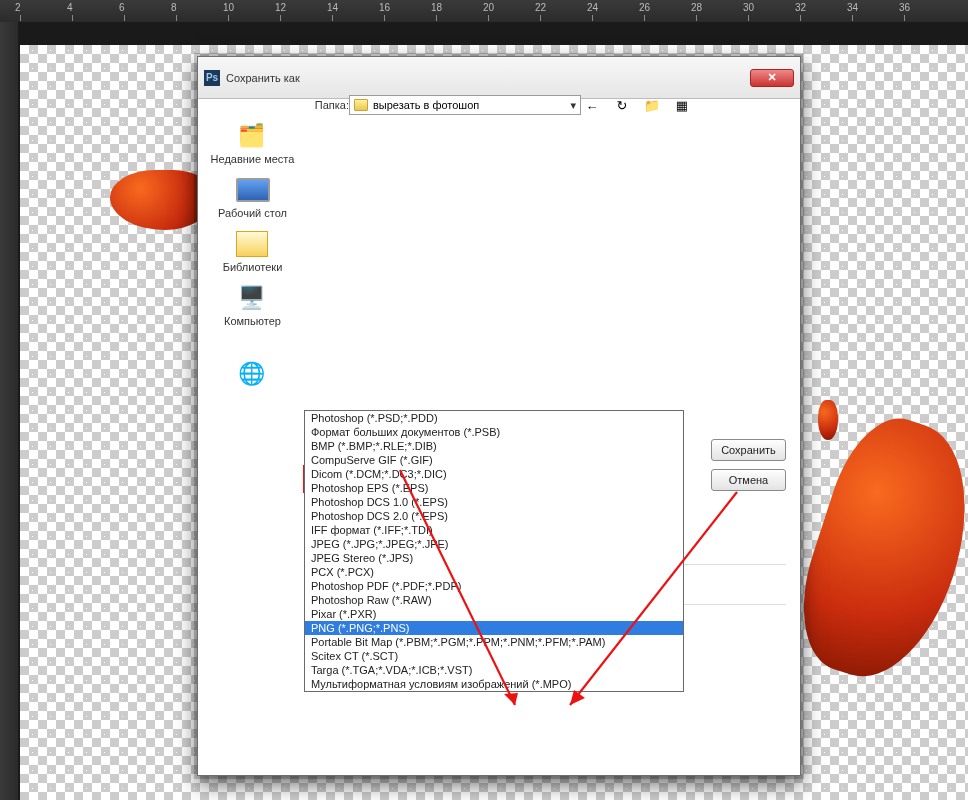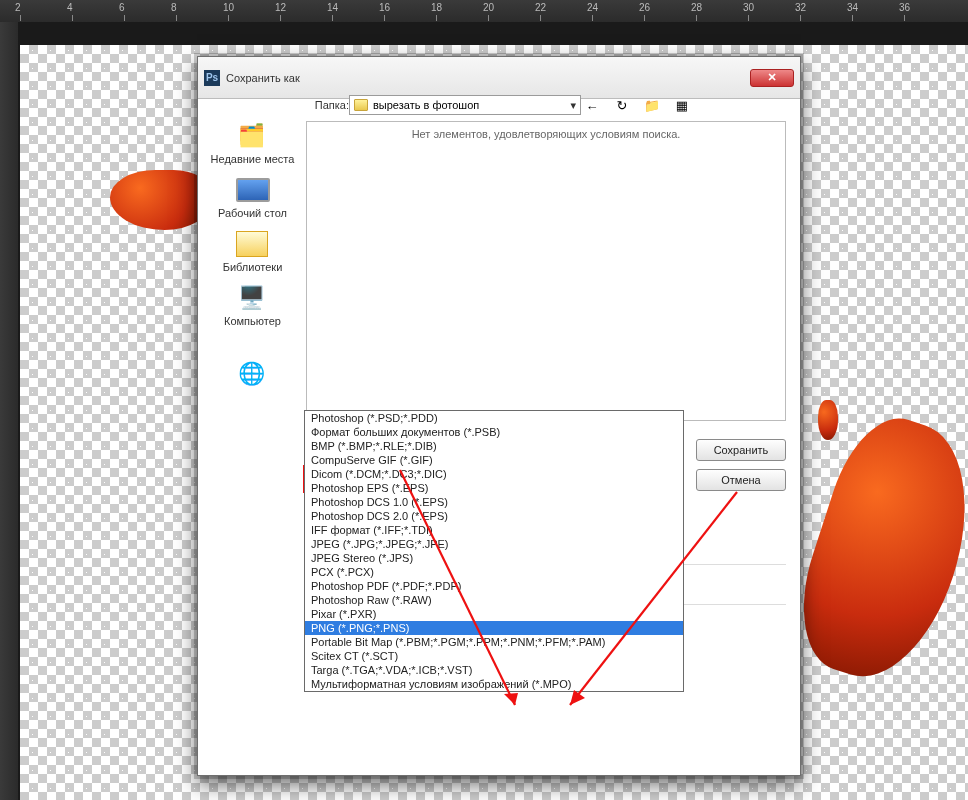--- a/index.html
+++ b/index.html
@@ -149,21 +149,21 @@
   content:""; width:0;height:0;margin-left:auto;
   border-left:4px solid transparent;border-right:4px solid transparent;border-top:5px solid #333;
 }
 .combo2 {
   width: 278px;
   background: linear-gradient(#e9f2fd,#cde2f9);
   border-color:#7da9dd;
 }
 
 .dlg-btn {
-  width: 90px; height:22px;
+  width: 75px; height:22px;
   border:1px solid #8a8a8a; border-radius:3px;
   background: linear-gradient(#fefefe,#e3e3e3);
   display:flex;align-items:center;justify-content:center;
   color:#222;
 }
 .form-row .dlg-btn { margin-left:auto; }
 
 
 .callout { border:2px solid #e11; position:absolute; pointer-events:none;}
 .callout.c1 { left:105px; top: 380px; width: 92px; height: 28px; }
@@ -309,23 +309,20 @@
       </div>
       <div class="place">
         <div class="picon pi-pc">🖥️</div>
         <span>Компьютер</span>
       </div>
       <div class="place" style="margin-top:22px;">
         <div class="picon pi-net">🌐</div>
       </div>
     </div>
 
-    <div class="filelist">
-      <span>Нет элементов, удовлетворяющих условиям поиска.</span>
-    </div>
 
     <div class="form-row name-row">
       <span class="lbl">Имя файла:</span>
       <div class="textbox">
         <span>cut-pic1</span>
       </div>
       <div class="dlg-btn">Сохранить</div>
     </div>
 
     <div class="form-row type-row">

